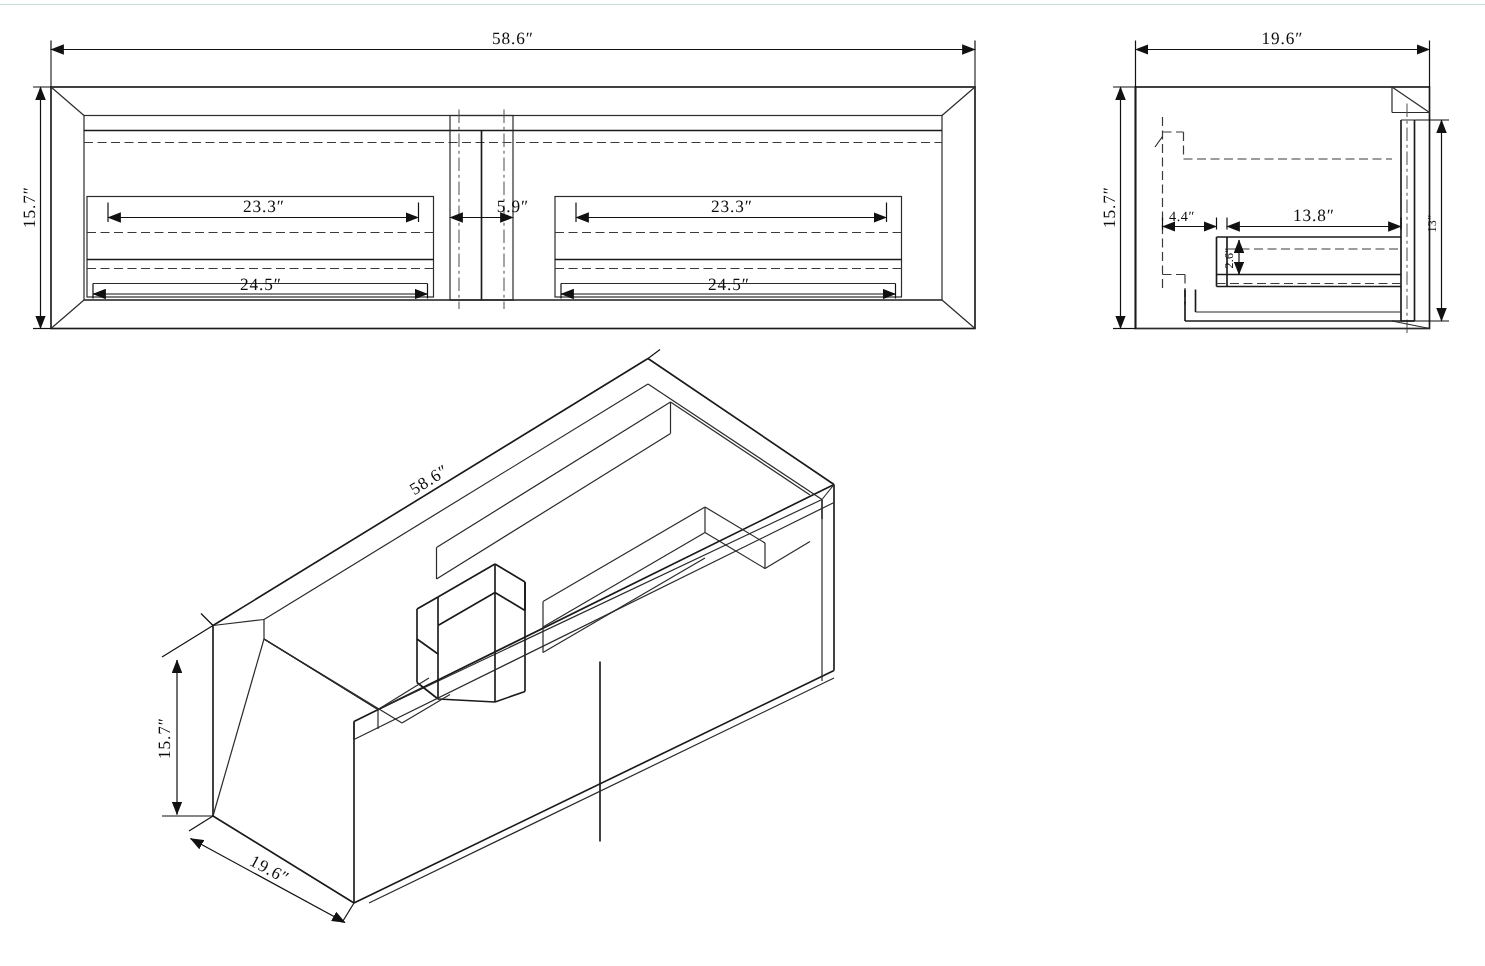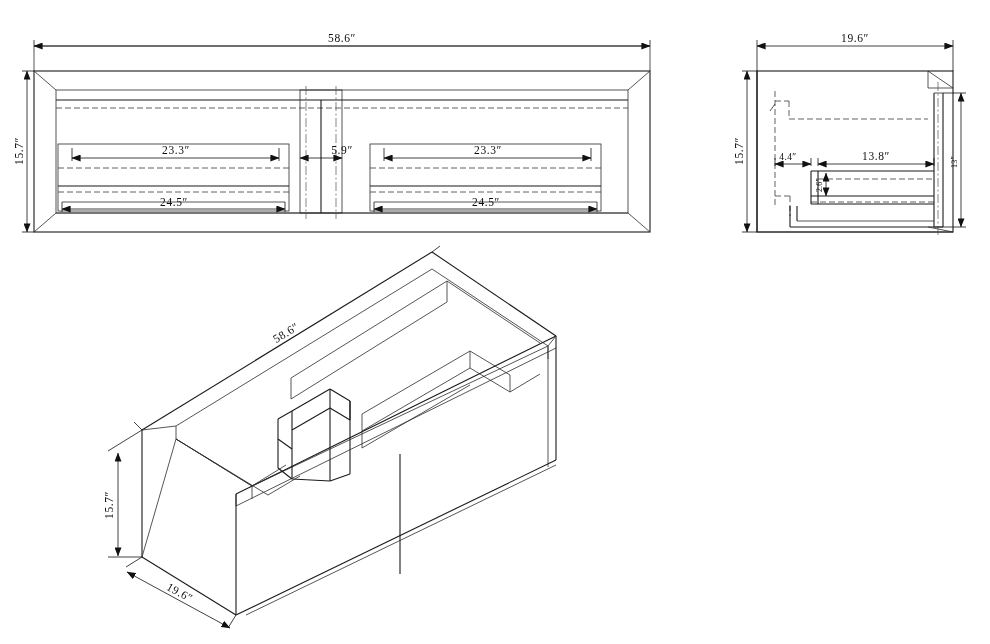--- a/index.html
+++ b/index.html
@@ -9,21 +9,21 @@
   }
   body {
     width: 990px;
     height: 644px;
     font-family: "Liberation Serif", serif;
     overflow: hidden;
     position: relative;
   }
   #sheet {
     position: absolute;
-    left: 0; top: 16px;
+    left: 0; top: 3px;
     width: 990px;
     height: 476px;
     background: #0f766e;
   }
   svg#drawing {
     display: block;
     width: 990px;
     height: 644px;
     background: #ffffff;
   }

